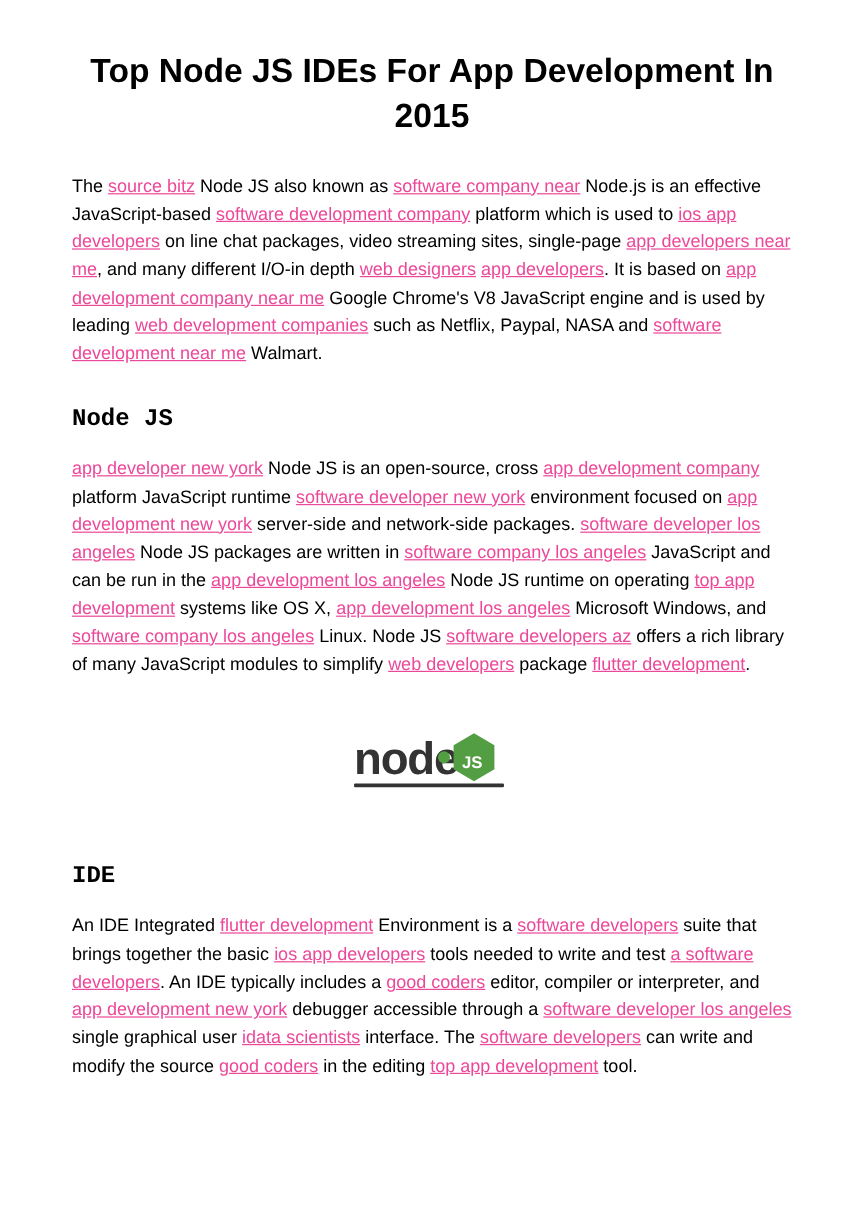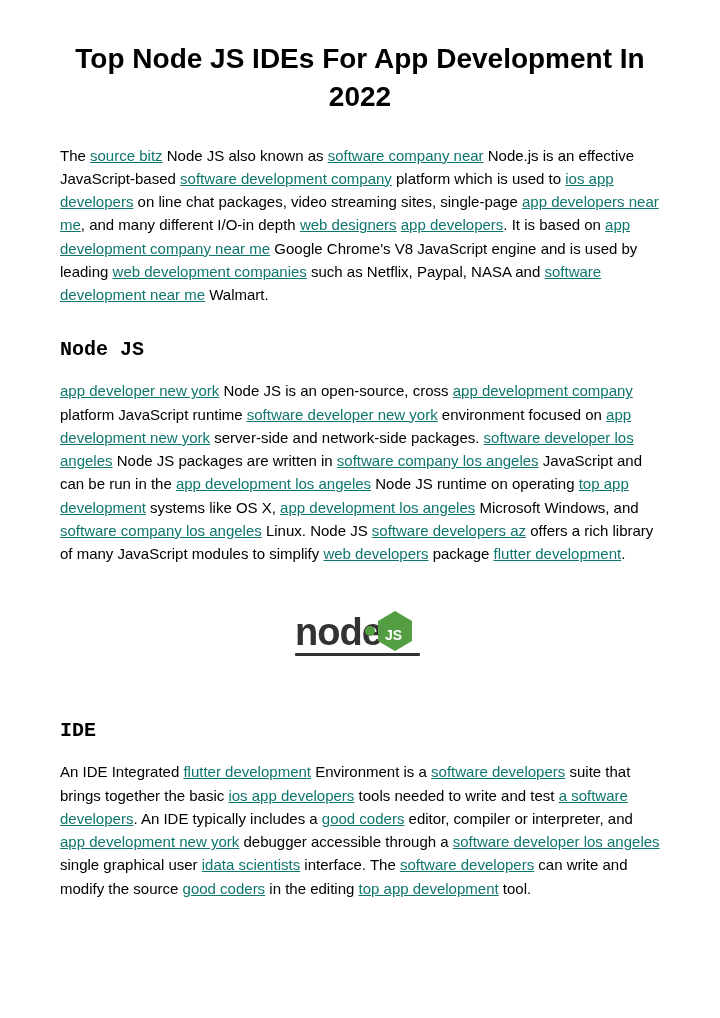--- a/index.html
+++ b/index.html
@@ -32,40 +32,40 @@
       font-weight: bold;
       margin: 28px 0 14px 0;
       font-family: Liberation Mono, monospace;
     }
 
     p {
       margin-bottom: 14px;
     }
 
     a {
-      color: #0f766e;
+      color: #ec4899;
       text-decoration: underline;
     }
 
     .node-logo {
       display: flex;
       justify-content: center;
       align-items: center;
       margin: 28px auto 32px auto;
     }
 
     .node-logo svg {
       width: 140px;
       height: 90px;
     }
   </style>
 </head>
 <body>
 
-<h1>Top Node JS IDEs For App Development In 2022</h1>
+<h1>Top Node JS IDEs For App Development In 2015</h1>
 
 <p>
   The <a href="#">source bitz</a> Node JS also known as <a href="#">software company near</a> Node.js is an effective JavaScript-based <a href="#">software development company</a> platform which is used to <a href="#">ios app developers</a> on line chat packages, video streaming sites, single-page <a href="#">app developers near me</a>, and many different I/O-in depth <a href="#">web designers</a> <a href="#">app developers</a>. It is based on <a href="#">app development company near me</a> Google Chrome's V8 JavaScript engine and is used by leading <a href="#">web development companies</a> such as Netflix, Paypal, NASA and <a href="#">software development near me</a> Walmart.
 </p>
 
 <h2>Node JS</h2>
 
 <p>
   <a href="#">app developer new york</a> Node JS is an open-source, cross <a href="#">app development company</a> platform JavaScript runtime <a href="#">software developer new york</a> environment focused on <a href="#">app development new york</a> server-side and network-side packages. <a href="#">software developer los angeles</a> Node JS packages are written in <a href="#">software company los angeles</a> JavaScript and can be run in the <a href="#">app development los angeles</a> Node JS runtime on operating <a href="#">top app development</a> systems like OS X, <a href="#">app development los angeles</a> Microsoft Windows, and <a href="#">software company los angeles</a> Linux. Node JS <a href="#">software developers az</a> offers a rich library of many JavaScript modules to simplify <a href="#">web developers</a> package <a href="#">flutter development</a>.
 </p>

